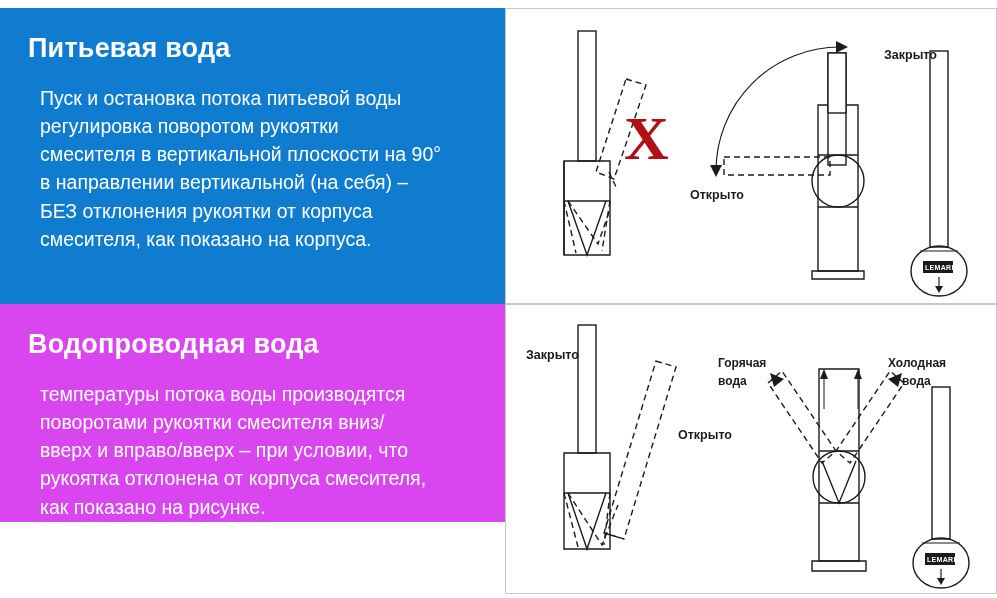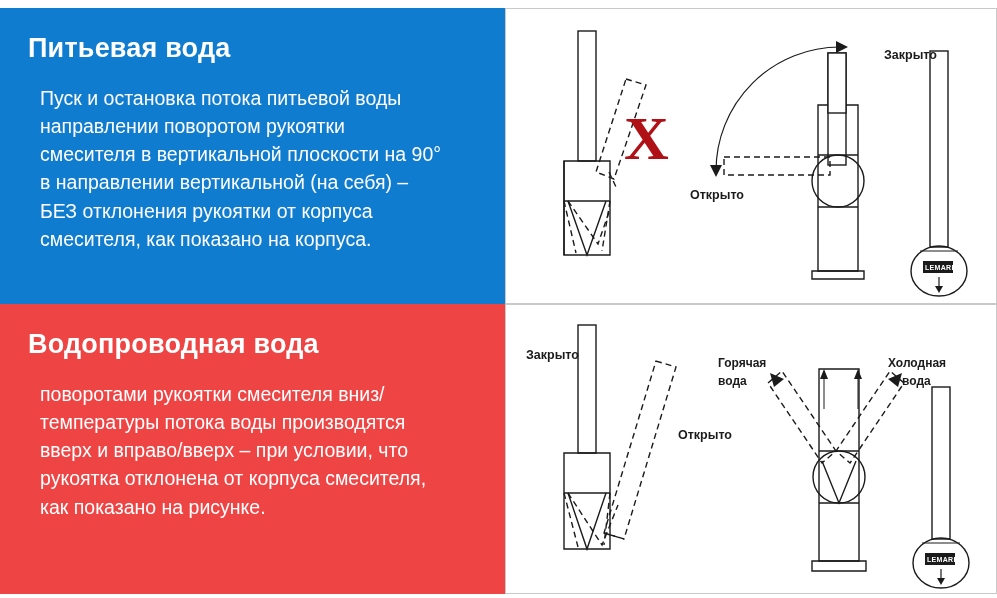--- a/index.html
+++ b/index.html
@@ -31,22 +31,22 @@
     color: #ffffff;
     padding: 26px 40px 20px 28px;
   }
   .panel-drinking {
     top: 8px;
     height: 296px;
     background: #0f7ccf;
   }
   .panel-tap {
     top: 304px;
-    height: 290px;
-    background: #ef4444;
+    height: 218px;
+    background: #d946ef;
   }
   .panel-title {
     font-size: 27px;
     font-weight: bold;
     letter-spacing: 0.2px;
     margin: 0 0 20px 0;
     line-height: 1.1;
   }
   .panel-body {
     font-size: 19.5px;
@@ -97,33 +97,33 @@
 </style>
 </head>
 <body>
 
 <div class="sheet">
 
   <div class="panel text-panel panel-drinking">
     <h1 class="panel-title">Питьевая вода</h1>
     <div class="panel-body">
       <div>Пуск и остановка потока питьевой воды</div>
-      <div>направлении поворотом рукоятки</div>
+      <div>регулировка поворотом рукоятки</div>
       <div>смесителя в вертикальной плоскости на 90°</div>
       <div>в направлении вертикальной (на себя) –</div>
       <div>БЕЗ отклонения рукоятки от корпуса</div>
       <div>смесителя, как показано на корпуса.</div>
     </div>
   </div>
 
   <div class="panel text-panel panel-tap">
     <h1 class="panel-title">Водопроводная вода</h1>
     <div class="panel-body">
+      <div>температуры потока воды производятся</div>
       <div>поворотами рукоятки смесителя вниз/</div>
-      <div>температуры потока воды производятся</div>
       <div>вверх и вправо/вверх – при условии, что</div>
       <div>рукоятка отклонена от корпуса смесителя,</div>
       <div>как показано на рисунке.</div>
     </div>
   </div>
 
   <div class="panel fig-panel fig-top">
     <svg width="490" height="294" viewBox="0 0 490 294">
       <g fill="none" stroke="#1b1b1b" stroke-width="1.4">
 

